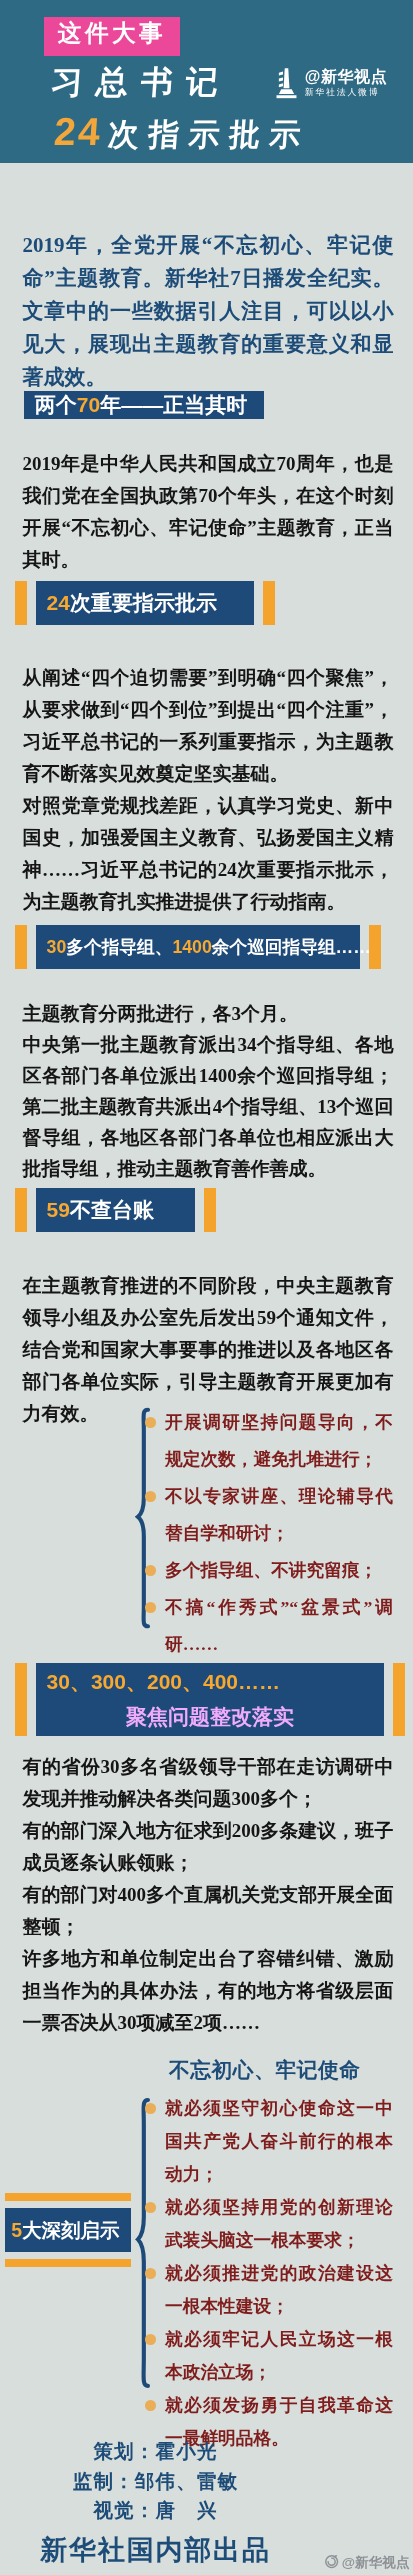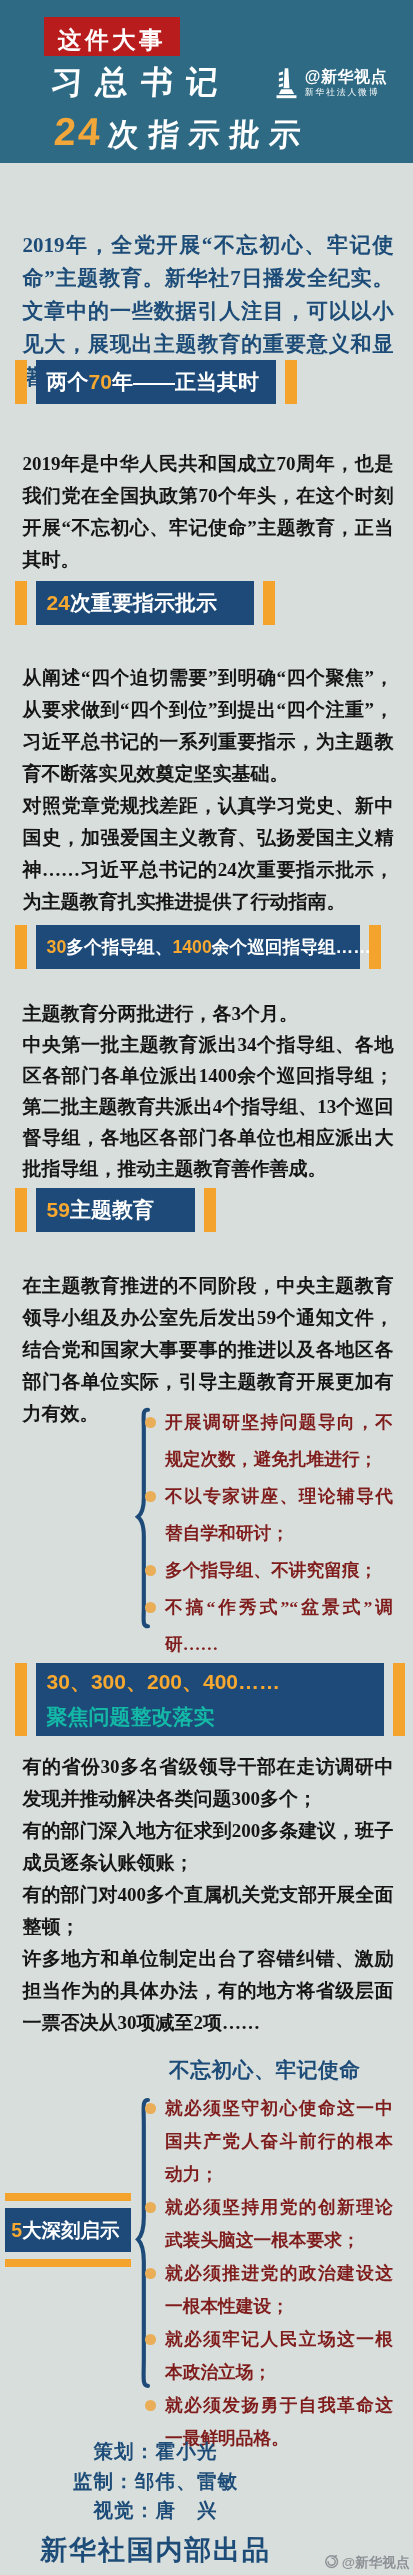--- a/index.html
+++ b/index.html
@@ -1,21 +1,21 @@
 <!DOCTYPE html>
 <html lang="zh" style="font-size:9.4px"><head>
 <meta charset="utf-8">
 <style>
   html,body{margin:0;padding:0;}
   .page{position:relative;width:413px;height:2576px;background:#d8dedb;overflow:hidden;
         font-family:"Liberation Sans","DejaVu Sans",sans-serif;}
   
   .header{position:absolute;left:0;top:0;width:413px;height:163px;background:#2e6a83;}
-  .tagbox{position:absolute;left:44px;top:16.5px;width:136px;height:39px;background:#b91c1c;
-          display:flex;align-items:flex-end;justify-content:center;}
+  .tagbox{position:absolute;left:44px;top:16.5px;width:136px;height:39px;background:#ec4899;
+          display:flex;align-items:flex-start;justify-content:center;}
   .tagbox span{color:#fff;font-size:23.6px;font-weight:bold;letter-spacing:3.5px;}
   .caltitle1{position:absolute;left:51px;top:61px;color:#fff;font-size:32px;font-weight:bold;
              letter-spacing:13px;transform:skewX(-4deg);}
   .caltitle2{position:absolute;left:54px;top:110px;color:#fff;font-size:31px;font-weight:bold;
              letter-spacing:9.4px;transform:skewX(-4deg);white-space:nowrap;}
   .caltitle2 .num24{color:#f3a73a;font-size:39px;font-weight:bold;letter-spacing:2.4px;margin-right:5.9px;}
   .logo{position:absolute;left:273px;top:68px;display:flex;align-items:flex-start;gap:4.7px;}
   .logo .texts{display:flex;flex-direction:column;}
   .logo .handle{color:#fff;font-size:16px;font-weight:bold;letter-spacing:0.6px;line-height:17.7px;}
   .logo .sub{color:#fff;font-size:8.9px;letter-spacing:1.8px;line-height:13px;}
@@ -33,21 +33,21 @@
   .badge-text{color:#fff;font-size:21px;font-weight:bold;white-space:nowrap;}
   .badge-text .org{color:#f6a830;}
   .b1 .nbox{width:240px;}
   .b2 .nbox{width:218px;}
   .b3 .nbox{width:324px;}
   .b3 .badge-text{font-size:17.7px;}
   .b4 .nbox{width:159px;}
   .badge5{position:absolute;left:14.8px;display:flex;align-items:stretch;height:73px;}
   .badge5 .nbox{width:348px;flex-direction:column;align-items:stretch;justify-content:center;gap:7px;}
   .badge5 .l1{color:#f6a830;font-size:21px;font-weight:bold;text-align:left;}
-  .badge5 .l2{color:#14b8a6;font-size:21px;font-weight:bold;text-align:left;}
+  .badge5 .l2{color:#f0abfc;font-size:21px;font-weight:bold;text-align:center;}
   
   .sidesec{position:absolute;left:0;width:413px;}
   .panel{position:absolute;left:5.3px;width:126px;}
   .pbar{height:7.7px;background:#f4a42c;}
   .pbox{background:#1d4a78;margin:7px 0;padding:7px 0 7px 8.3px;box-sizing:border-box;}
   .pline{color:#fff;font-size:19.5px;font-weight:bold;line-height:28px;white-space:nowrap;}
   .pline .org{color:#f6a830;}
   .pbox.single{padding:8.3px 0 8.3px 5.9px;}
   .brace{position:absolute;left:135px;top:0;}
   .bullets{position:absolute;left:145px;top:0;width:248px;margin:0;padding:0;list-style:none;
@@ -97,21 +97,21 @@
       </span>
       <span class="texts">
         <span class="handle">@新华视点</span>
         <span class="sub">新华社法人微博</span>
       </span>
     </div>
   </div>
 
   <p class="intro" style="top:208px;">2019年，全党开展“不忘初心、牢记使命”主题教育。新华社7日播发全纪实。文章中的一些数据引人注目，可以以小见大，展现出主题教育的重要意义和显著成效。</p>
 
-  <div class="badge b1" style="top:360px;">
+  <div class="badge b1" style="top:391px;flex-direction:column;">
     <span class="obar"></span>
     <span class="nbox">
       <span class="badge-text"><span>两个</span><span class="org">70</span><span>年——正当其时</span></span>
     </span>
     <span class="obar"></span>
   </div>
   <div class="body" style="top:448px;">
       <p>2019年是中华人民共和国成立70周年，也是我们党在全国执政第70个年头，在这个时刻开展“不忘初心、牢记使命”主题教育，正当其时。</p>
     </div>
 
@@ -135,21 +135,21 @@
     <span class="obar"></span>
   </div>
   <div class="body tight" style="top:998px;">
       <p>主题教育分两批进行，各3个月。</p>
       <p>中央第一批主题教育派出34个指导组、各地区各部门各单位派出1400余个巡回指导组；第二批主题教育共派出4个指导组、13个巡回督导组，各地区各部门各单位也相应派出大批指导组，推动主题教育善作善成。</p>
     </div>
 
   <div class="badge b4" style="top:1188px;">
     <span class="obar"></span>
     <span class="nbox">
-      <span class="badge-text"><span class="org">59</span><span>主题教育</span></span>
+      <span class="badge-text"><span class="org">59</span><span>不查台账</span></span>
     </span>
     <span class="obar"></span>
   </div>
   <div class="body" style="top:1270px;">
       <p>在主题教育推进的不同阶段，中央主题教育领导小组及办公室先后发出59个通知文件，结合党和国家大事要事的推进以及各地区各部门各单位实际，引导主题教育开展更加有力有效。</p>
     </div>
 
   <div class="sidesec" style="top:1404px;height:260px;">
     <span class="brace" style="top:2.4px;">
       <svg width="15.3" height="224" viewBox="0 0 26 380" fill="none">

